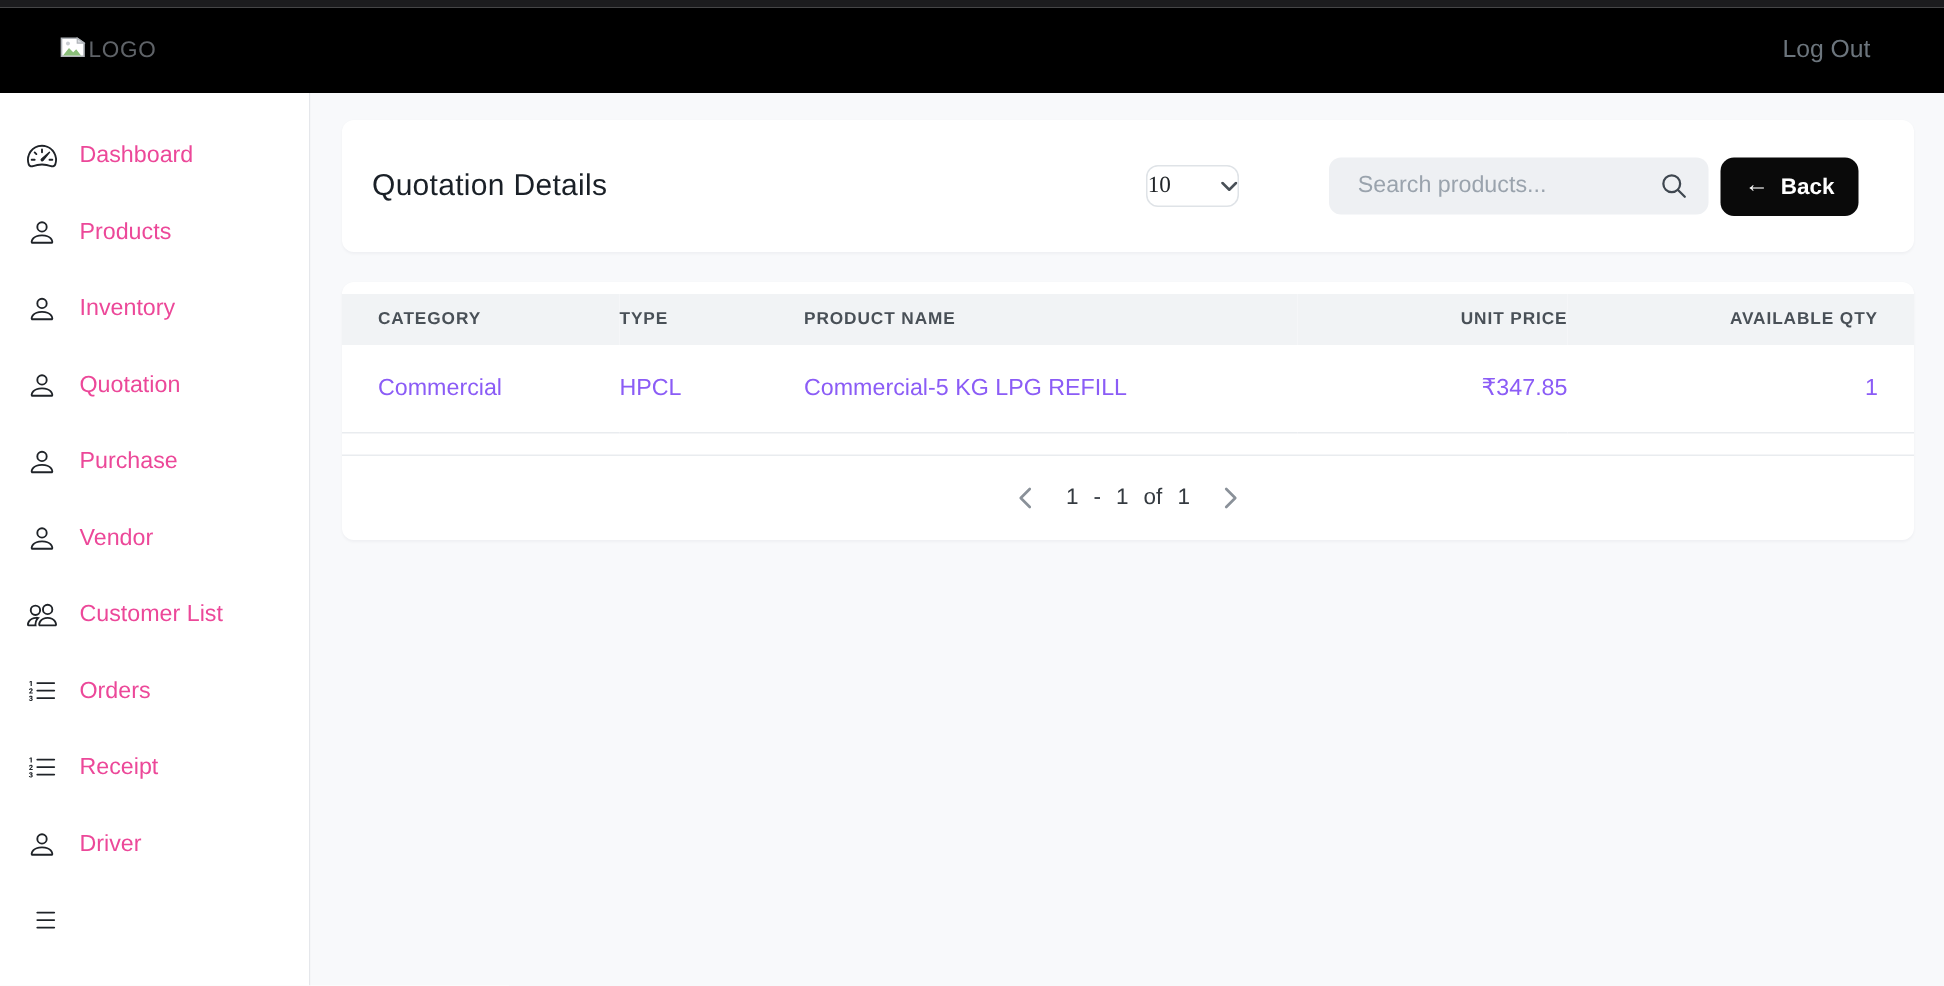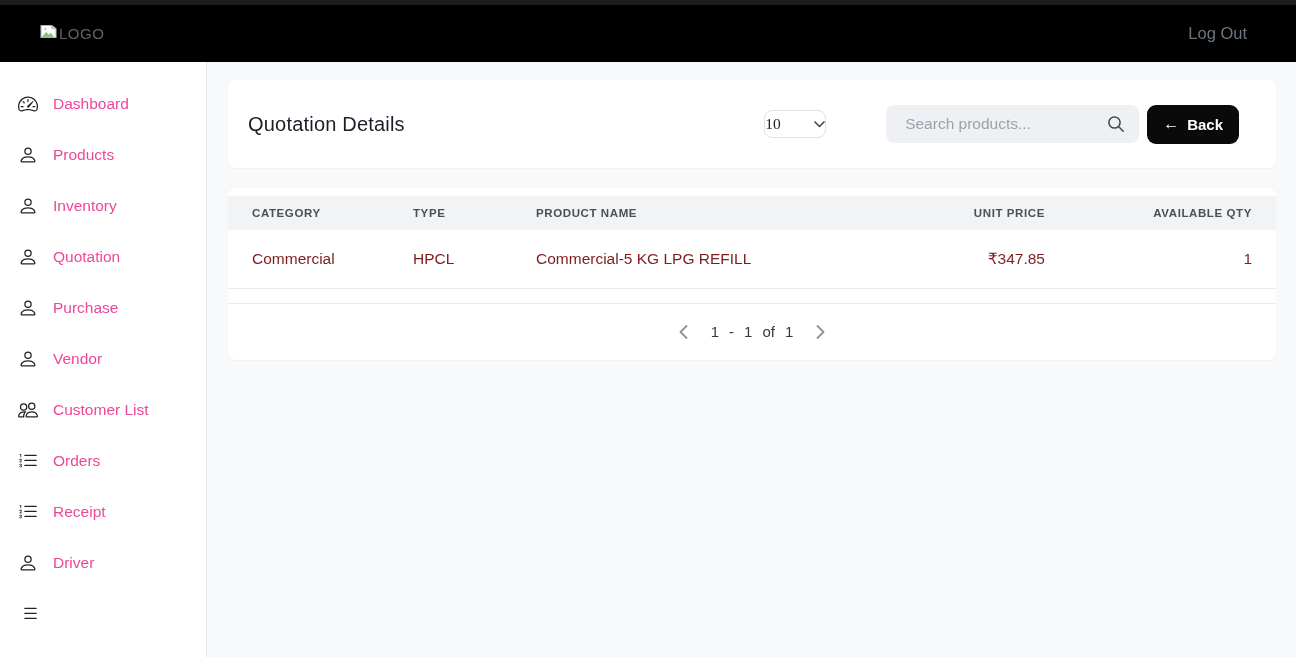--- a/index.html
+++ b/index.html
@@ -141,21 +141,21 @@
     color: #495057;
     letter-spacing: 0.6px;
     text-align: left;
     padding: 0;
     text-transform: uppercase;
     white-space: nowrap;
   }
   td {
     height: 58px;
     font-size: 15.5px;
-    color: #7f1d1d;
+    color: #8b5cf6;
     border-bottom: 1px solid #e9ecef;
     padding: 0;
     white-space: nowrap;
   }
   .col-category { width: 185px; padding-left: 24px; }
   .col-type { width: 123px; }
   .col-name { }
   .col-price { width: 180px; text-align: right; }
   .col-qty { width: 231px; text-align: right; padding-right: 24px; }
 

